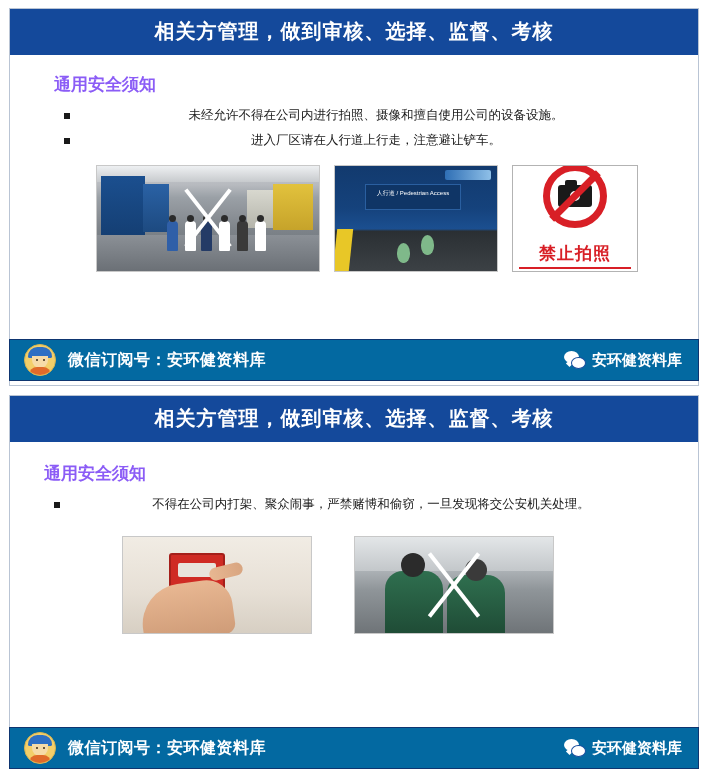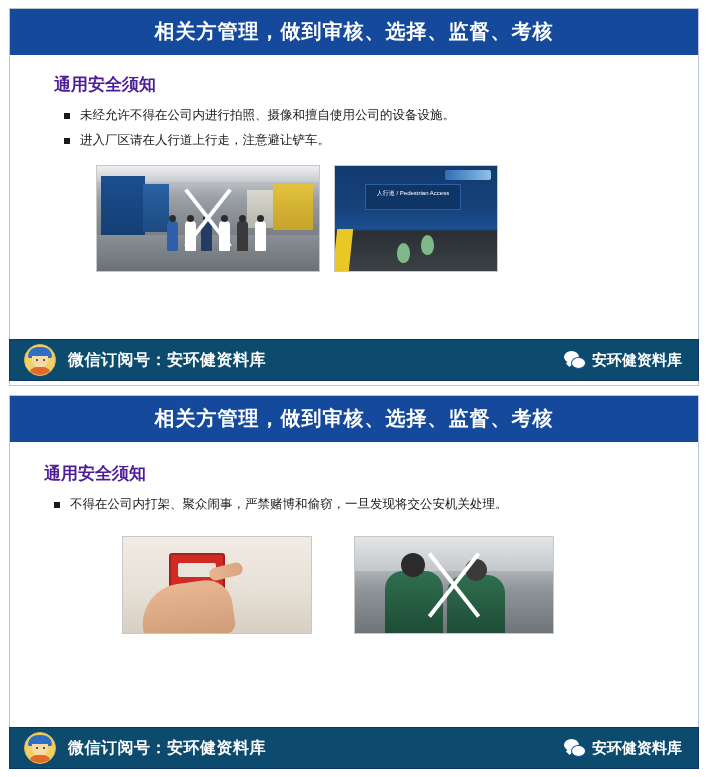--- a/index.html
+++ b/index.html
@@ -42,41 +42,42 @@
   }
 
   .body-area {
     padding: 10px 26px 0 26px;
     box-sizing: border-box;
   }
 
   .section-title {
     font-size: 17px;
     font-weight: bold;
-    color: #4c1d95;
+    color: #8b5cf6;
     margin: 8px 0 10px 18px;
   }
   .section-title-2 {
     margin-left: 8px;
     margin-top: 10px;
   }
 
   ul.bullets {
     list-style: none;
     margin: 0;
     padding: 0 0 0 28px;
   }
   ul.bullets.b2 { padding-left: 18px; }
   ul.bullets li {
     position: relative;
     font-size: 12.5px;
     line-height: 1.55;
     color: #1a1a1a;
     margin-bottom: 6px;
     padding-left: 16px;
+    text-align: center;
   }
   ul.bullets li::before {
     content: "";
     position: absolute;
     left: 0;
     top: 7px;
     width: 6px;
     height: 6px;
     background: #1a1a1a;
   }
@@ -315,21 +316,21 @@
     width: 22px; height: 22px; border-radius: 50%; background:#3a3a3a;
   }
   .photo-horseplay .cross-mark { width: 110px; height: 80px; }
 
   
   .footer-bar {
     position: absolute;
     left: 9px;
     width: 690px;
     height: 42px;
-    background: #0c4a6e;
+    background: #0369a1;
     border: 1px solid #0e3570;
     box-sizing: border-box;
     display: flex;
     align-items: center;
   }
   .footer-1 { top: 339px; }
   .footer-2 { top: 727px; }
 
   .avatar {
     width: 30px; height: 30px;
@@ -435,20 +436,27 @@
         </div>
 
         <div class="photo photo-walkway">
           <div class="logo"></div>
           <div class="sign">人行道 / Pedestrian Access</div>
           <div class="yellow-line"></div>
           <div class="footprint f1"></div>
           <div class="footprint f2"></div>
         </div>
 
+        <div class="photo photo-nophoto">
+          <div class="circle"></div>
+          <div class="cam"></div>
+          <div class="slash"></div>
+          <div class="nophoto-text">禁止拍照</div>
+          <div class="redline"></div>
+        </div>
 
       </div>
     </div>
   </div>
 
   <div class="footer-bar footer-1">
     <div class="avatar">
       <div class="helmet"></div>
       <div class="face"></div>
       <div class="eye eye-l"></div>

